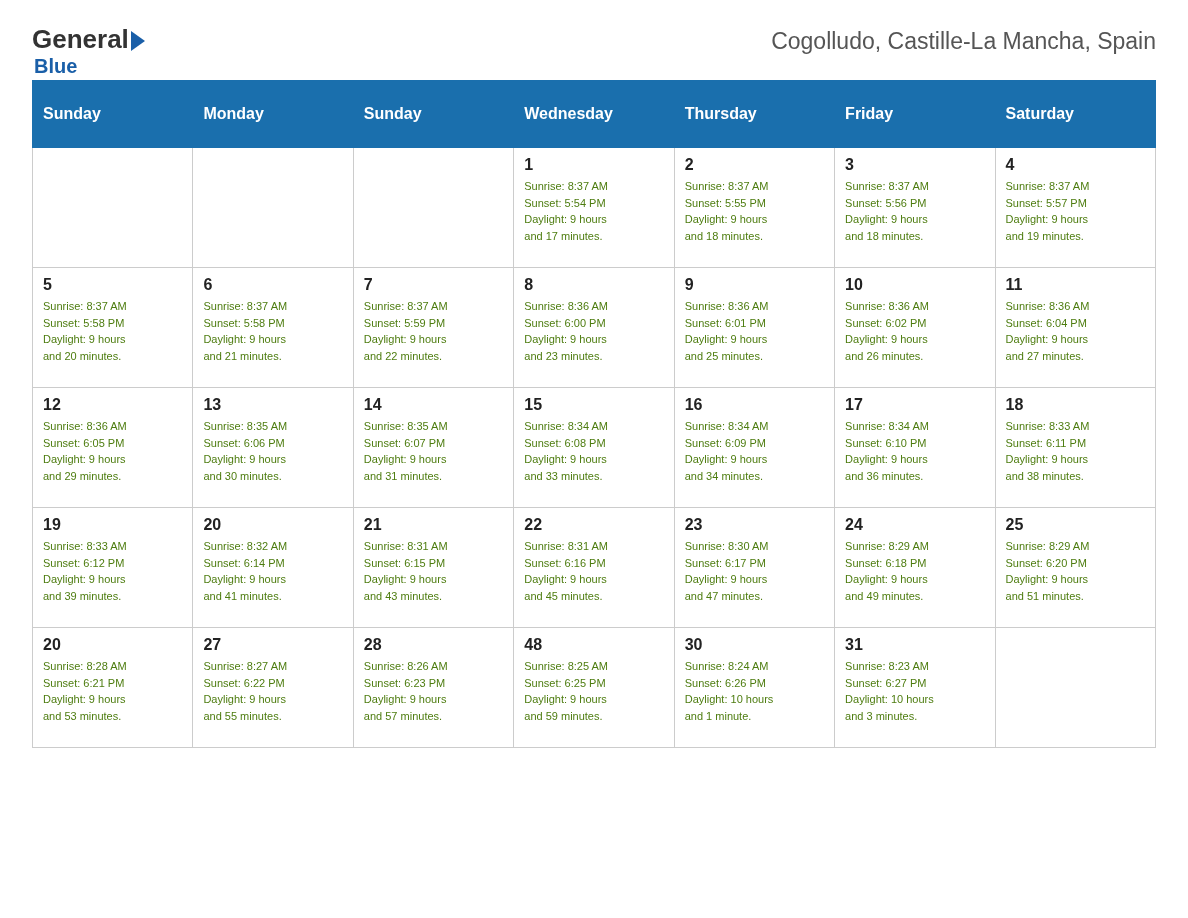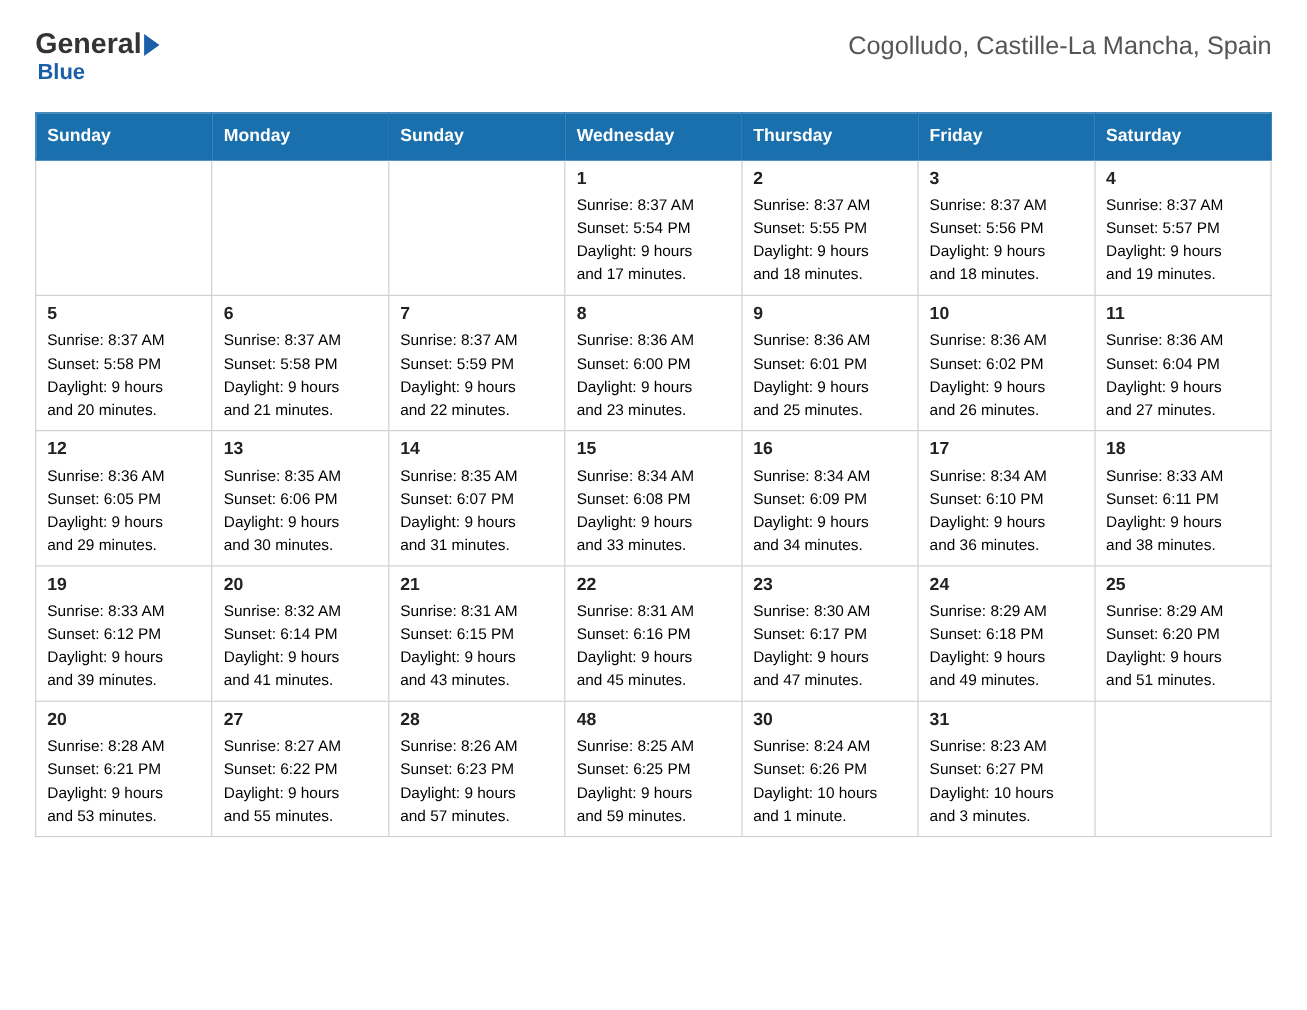--- a/index.html
+++ b/index.html
@@ -7,21 +7,21 @@
       font-family: Arial, sans-serif;
       background: #fff;
       padding: 24px 32px;
       width: 1188px;
       min-height: 918px;
     }
     .header {
       display: flex;
       justify-content: space-between;
       align-items: flex-start;
-      margin-bottom: 24px;
+      margin-bottom: 2px;
     }
     .logo-text-general {
       font-size: 26px;
       font-weight: bold;
       color: #333;
     }
     .logo-text-blue {
       font-size: 20px;
       font-weight: bold;
       color: #1a5fa8;
@@ -54,42 +54,42 @@
     .calendar {
       width: 100%;
       border-collapse: collapse;
       border: 1px solid #bbb;
     }
     .calendar thead tr th {
       background: #1a6fad;
       color: #fff;
       font-size: 16px;
       font-weight: bold;
-      padding: 12px 10px;
+      padding: 24px 10px;
       text-align: left;
       border: 1px solid #1a6fad;
     }
     .calendar tbody tr td {
       vertical-align: top;
       border: 1px solid #ccc;
       padding: 8px 10px;
       width: 14.28%;
       min-height: 110px;
       height: 120px;
     }
     .day-num {
       font-size: 16px;
       font-weight: bold;
       color: #222;
       margin-bottom: 4px;
       display: block;
     }
     .day-info {
-      font-size: 14px;
-      color: #000000;
+      font-size: 11px;
+      color: #4d7c0f;
       line-height: 1.5;
     }
     .empty-cell {
       background: #fff;
     }
     tbody tr:nth-child(odd) td {
       background: #fff;
     }
     tbody tr td {
       background: #fff;

